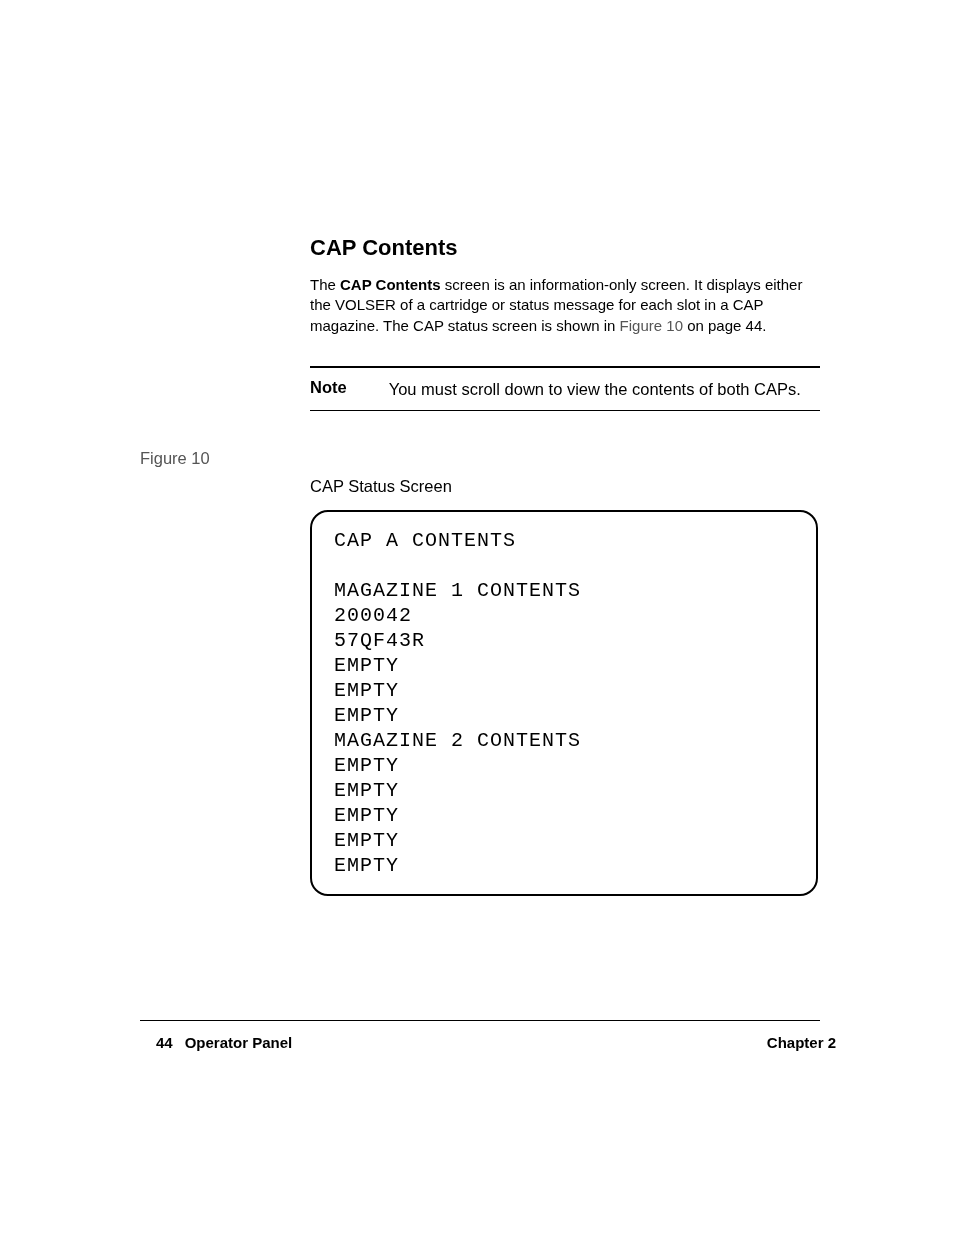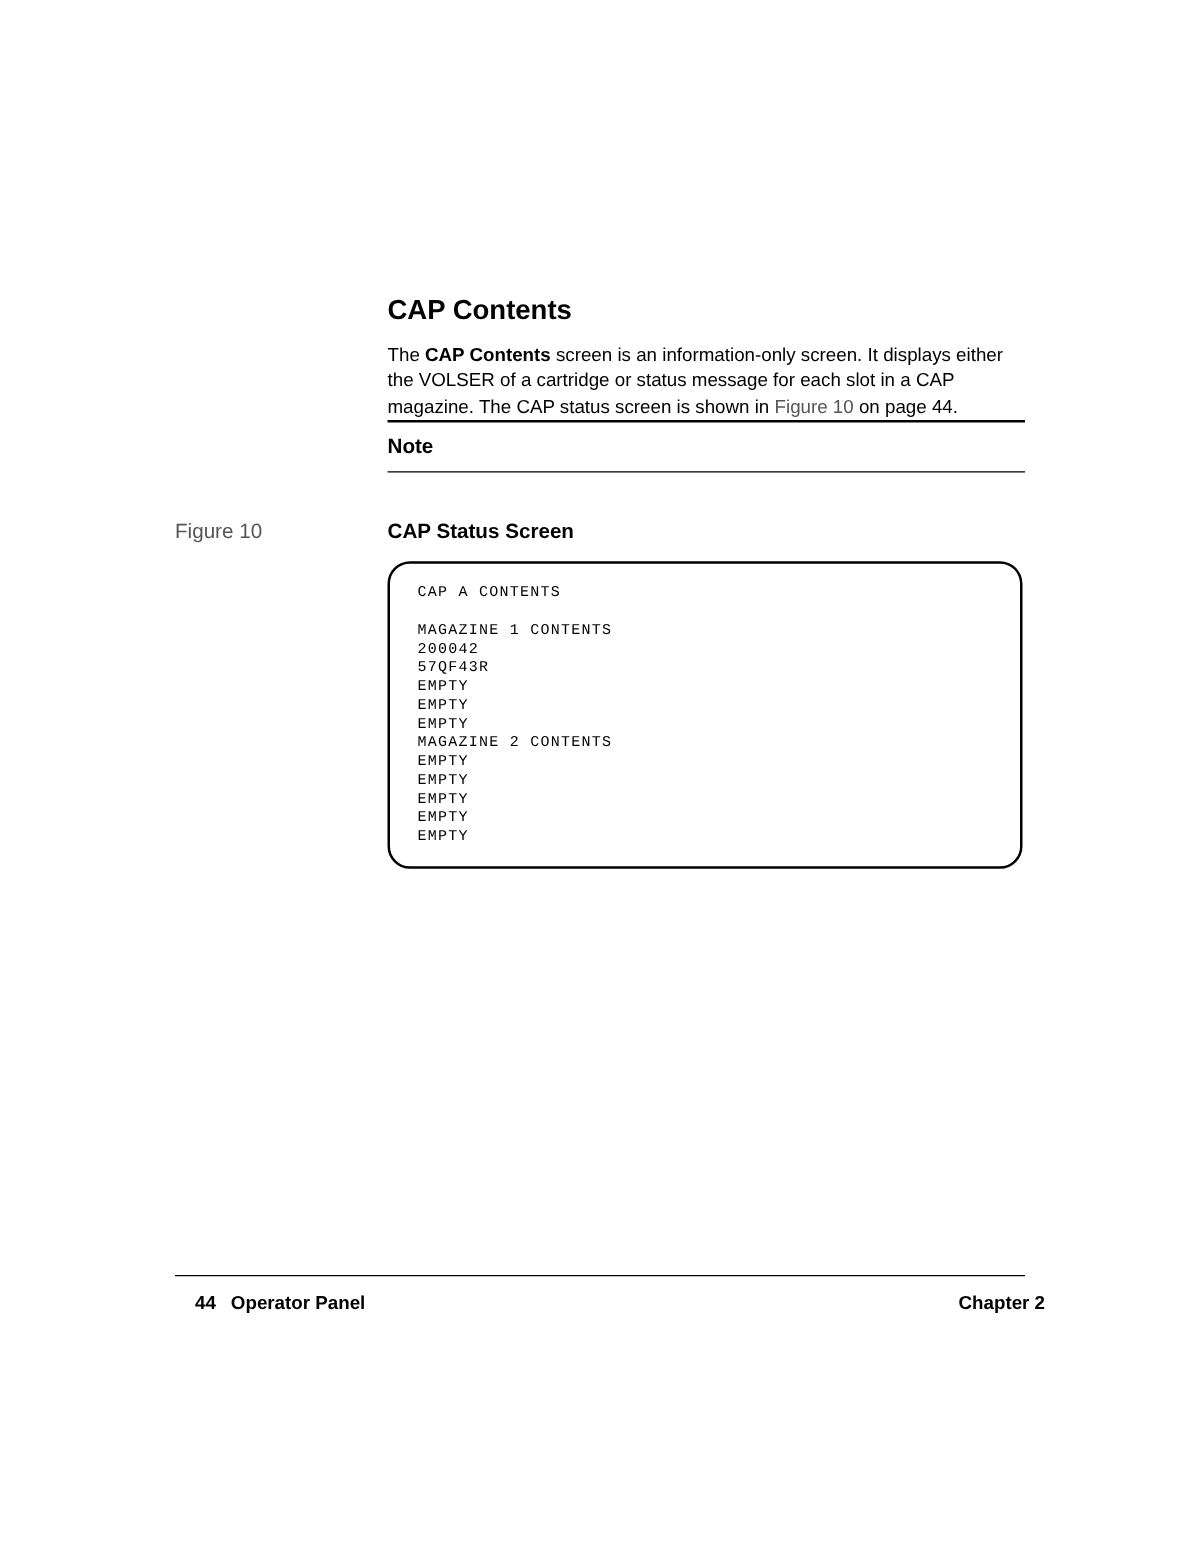--- a/index.html
+++ b/index.html
@@ -28,20 +28,21 @@
       font-stretch: semi-condensed;
     }
     p.body-text {
       font-size: 15px;
       line-height: 1.35;
       font-weight: 300;
       letter-spacing: 0px;
     }
     p.body-text b { font-weight: 700; }
     .note-block {
+      margin-top: 30px;
       border-top: 2px solid #000;
       border-bottom: 1px solid #000;
       padding: 10px 0 10px 0;
       display: flex;
       align-items: flex-start;
       gap: 42px;
     }
     .note-label {
       font-size: 16.5px;
       font-weight: 700;
@@ -59,31 +60,32 @@
     }
     .figure-label {
       font-size: 16.5px;
       font-weight: 400;
       color: #555;
       width: 170px;
       flex: 0 0 170px;
     }
     .figure-caption {
       font-size: 16.5px;
-      font-weight: 700;
+      font-weight: 400;
+      margin-top: 28px;
     }
     .screen-box {
       margin-top: 14px;
       margin-left: 170px;
       width: 508px;
       border: 2px solid #000;
       border-radius: 18px;
       padding: 16px 0 16px 22px;
       font-family: "Courier New", Courier, monospace;
-      font-size: 12px;
+      font-size: 20px;
       line-height: 1.25;
       white-space: pre;
       letter-spacing: 1px;
     }
     .footer-rule {
       position: absolute;
       left: 140px;
       top: 1020px;
       width: 680px;
       border-top: 1px solid #000;
@@ -107,20 +109,21 @@
 <div class="page">
 
   <div class="indent-block">
     <h2 class="section-heading">CAP Contents</h2>
     <p class="body-text">
       <span>The </span><b>CAP Contents</b><span> screen is an information-only screen. It displays either the VOLSER of a cartridge or status message for each slot in a CAP magazine. The CAP status screen is shown in </span><span style="color:#555">Figure 10</span><span> on page 44.</span>
     </p>
 
     <div class="note-block">
       <div class="note-label">Note</div>
+      <div class="note-text">You must scroll down to view the contents of both CAPs.</div>
     </div>
   </div>
 
   <div class="figure-row">
     <div class="figure-label">Figure 10</div>
     <div class="figure-caption">CAP Status Screen</div>
   </div>
 
   <div class="screen-box" id="screen-box">CAP A CONTENTS
 

